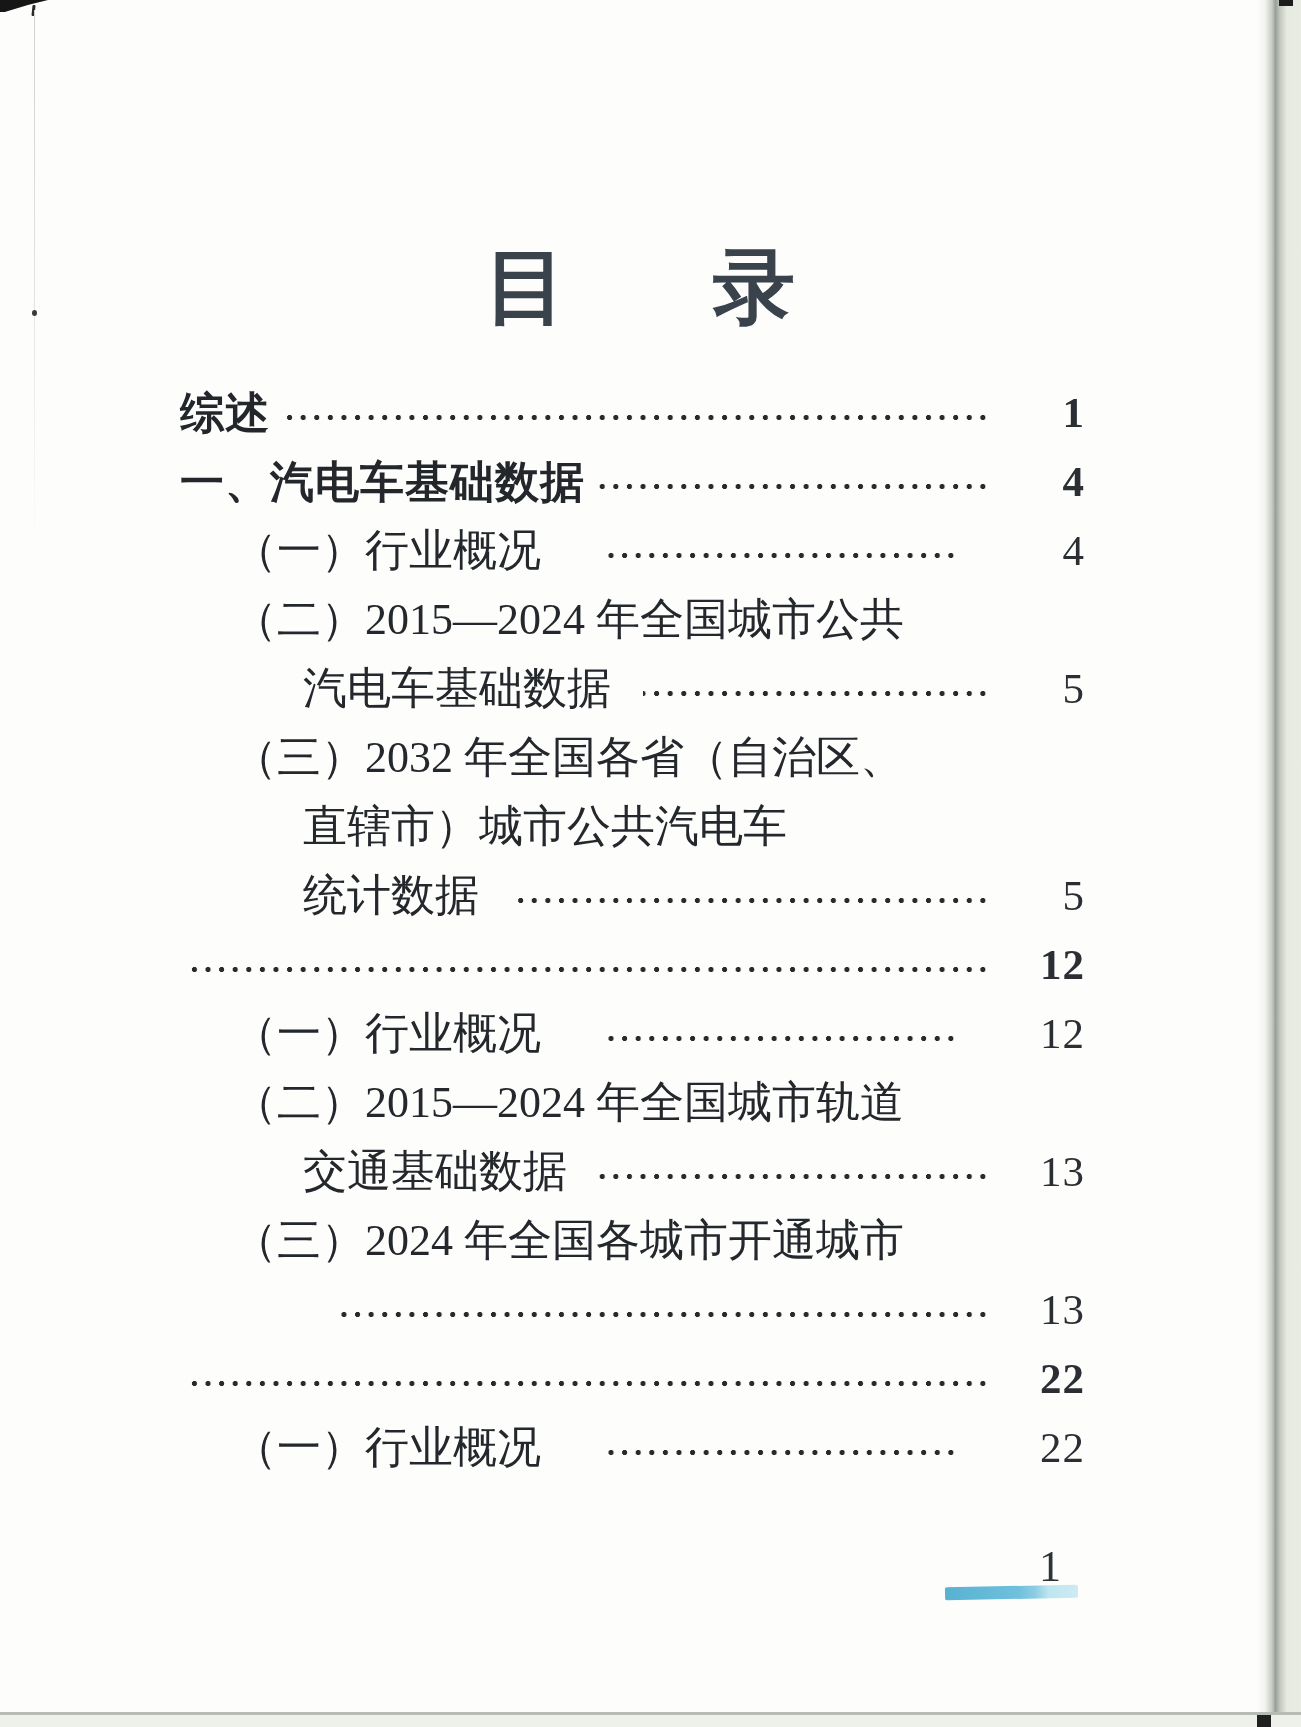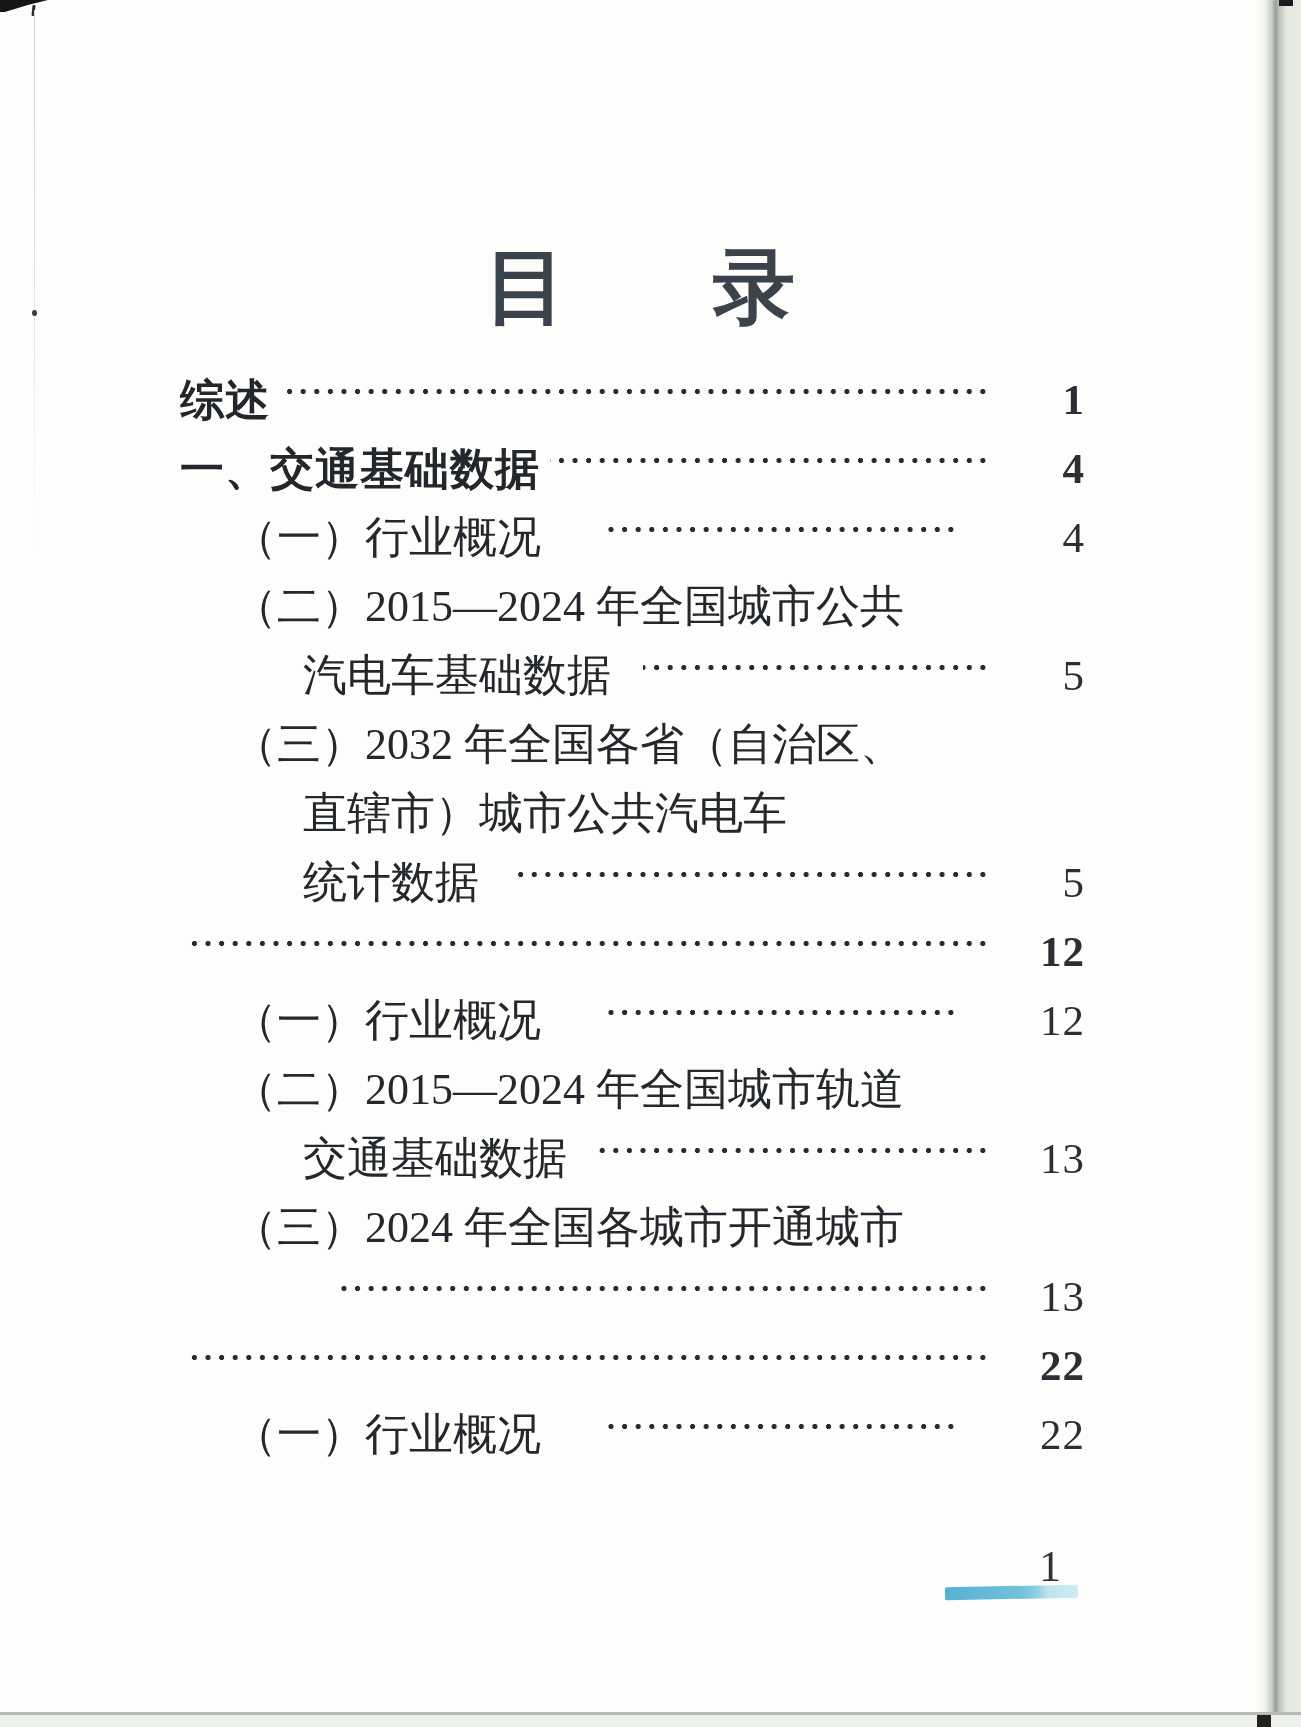--- a/index.html
+++ b/index.html
@@ -46,21 +46,21 @@
     position:absolute;left:0;top:246px;width:1280px;
     display:flex;justify-content:center;gap:146px;
     font-family:"Liberation Sans","DejaVu Sans",sans-serif;
     font-weight:700;font-size:82px;line-height:1;color:#3a424c;
   }
   
   .toc{
     position:absolute;left:180px;top:378px;width:905px;
   }
   .toc-row{
-    display:flex;align-items:flex-start;height:69px;
+    display:flex;align-items:center;height:69px;
     font-size:44px;line-height:1;white-space:pre;
   }
   .toc-row.bold{
     font-family:"Liberation Sans","DejaVu Sans",sans-serif;
     font-weight:700;color:#23262a;letter-spacing:1px;
   }
   .toc-row.level-1{padding-left:53px;gap:32px;}
   .toc-row.level-2{padding-left:123px;}
   .leader{
     flex:1;height:7px;margin:10px 16px 0 10px;
@@ -104,21 +104,21 @@
 </div>
 
 <div class="toc">
   <div class="toc-row level-0 bold">
     <span class="toc-label">综述</span>
     <span class="leader"></span>
     <span class="toc-page">1</span>
   </div>
 
   <div class="toc-row level-0 bold">
-    <span class="toc-label">一、交通基础数据</span>
+    <span class="toc-label">一、汽电车基础数据</span>
     <span class="leader"></span>
     <span class="toc-page">4</span>
   </div>
 
   <div class="toc-row level-1">
     <span class="toc-label">（一）行业概况</span>
     <span class="leader gap"></span>
     <span class="toc-page">4</span>
   </div>
 

